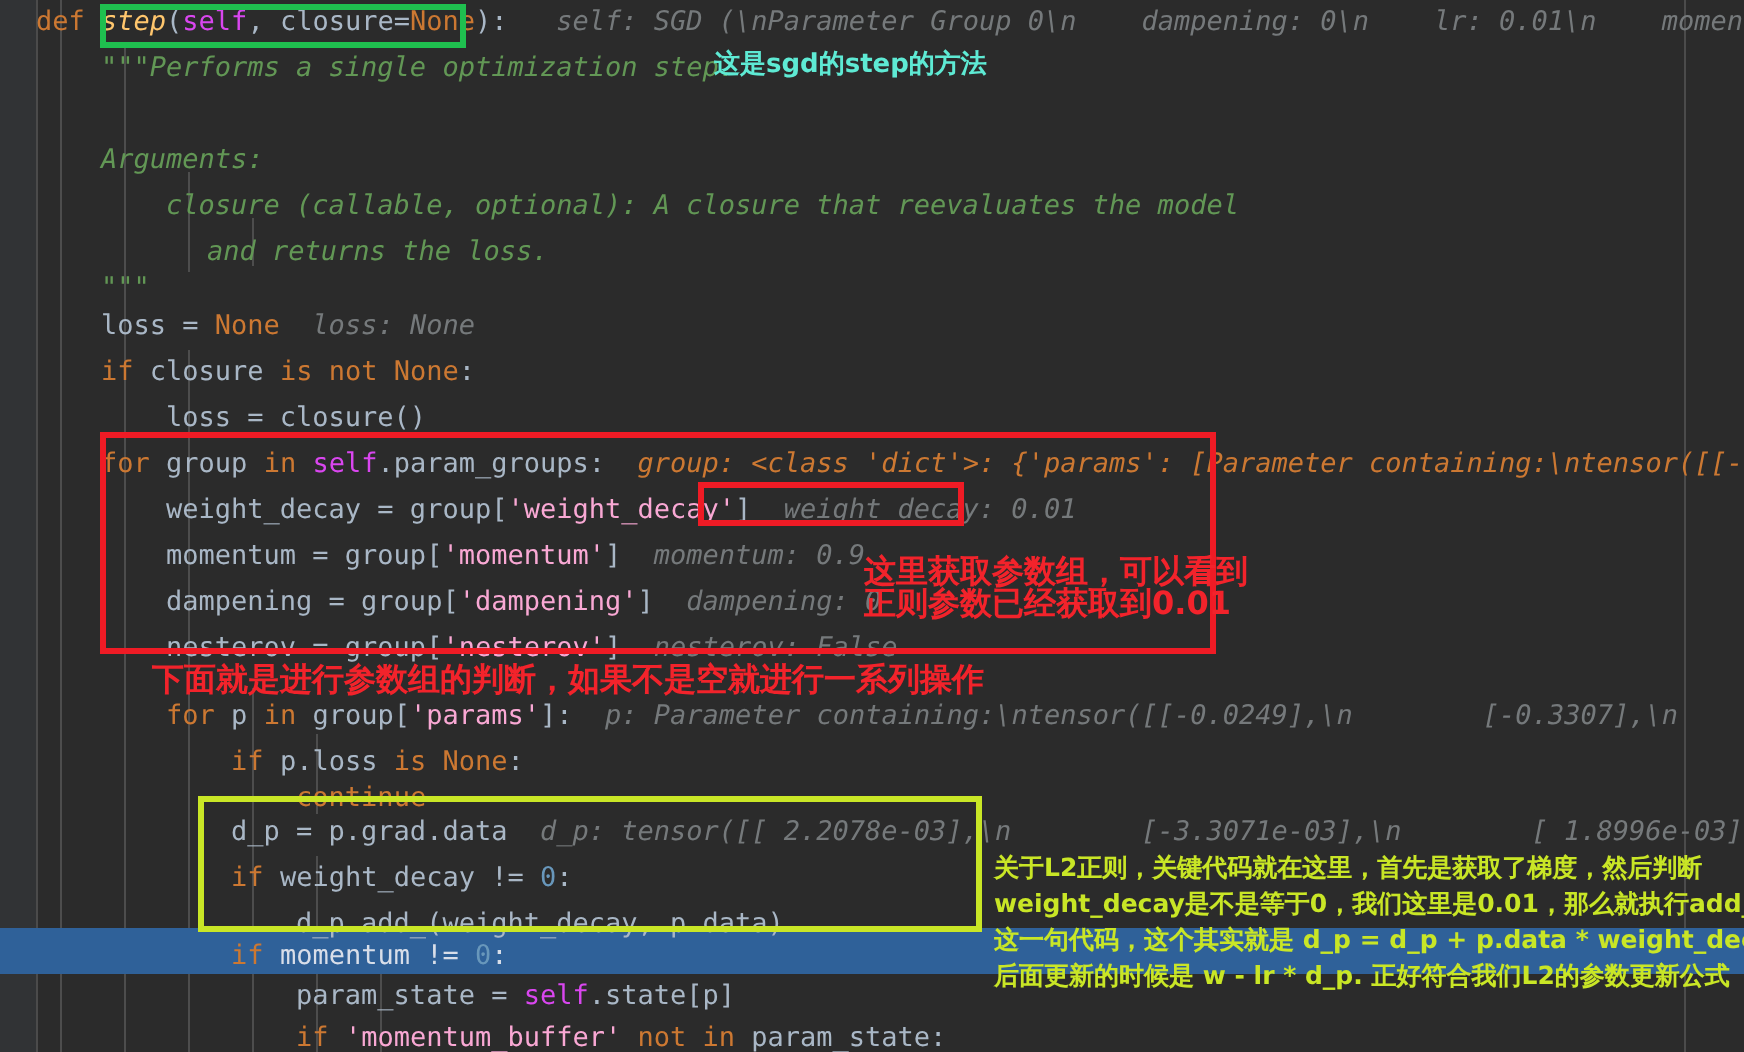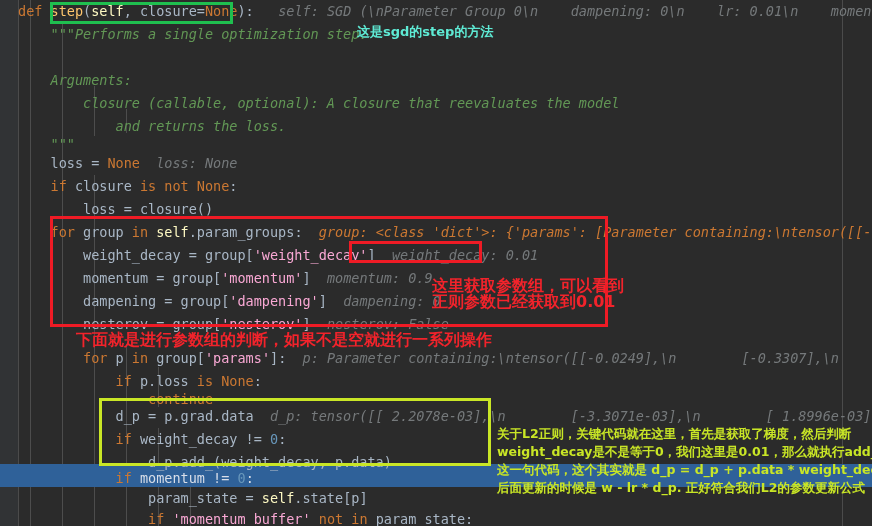--- a/index.html
+++ b/index.html
@@ -66,22 +66,22 @@
     left: 0;
     height: 23px;
     line-height: 23px;
     white-space: pre;
     font-size: 13.5px;
     font-family: "DejaVu Sans Mono", monospace;
     letter-spacing: 0px;
   }
   .kw      { color: #cc7832; }
   .plain   { color: #a9b7c6; }
-  .self    { color: #fef9c3; }
-  .fname   { color: #ffc66d; }
+  .self    { color: #d946ef; }
+  .fname   { color: #ffc66d; font-style: italic; }
   .str     { color: #f9a8d4; }
   .num     { color: #6897bb; }
   .doc     { color: #629755; font-style: italic; }
   .hint    { color: #75797b; font-style: italic; }
   .hint-o  { color: #cc7832; font-style: italic; }
   .on-sel  { color: #d8dee9; }
 
   
   .box {
     position: absolute;
@@ -127,21 +127,21 @@
     </div>
 
   <div class="caret-line" id="caret-line" style="top: 464px; height: 23px;"></div>
 
   <div class="code-layer" id="code-layer">
       <div class="line" style="top: 0px; left: 18px;"><span class="kw">def </span><span class="fname">step</span><span class="plain">(</span><span class="self">self</span><span class="plain">, closure=</span><span class="kw">None</span><span class="plain">):</span><span class="hint">   self: SGD (\nParameter Group 0\n    dampening: 0\n    lr: 0.01\n    momentum: 0.9\n    nes</span></div>
       <div class="line" style="top: 23px; left: 18px;"><span class="doc">    """Performs a single optimization step.</span></div>
       <div class="line" style="top: 46px; left: 18px;"><span class="plain"></span></div>
       <div class="line" style="top: 69px; left: 18px;"><span class="doc">    Arguments:</span></div>
       <div class="line" style="top: 92px; left: 18px;"><span class="doc">        closure (callable, optional): A closure that reevaluates the model</span></div>
-      <div class="line" style="top: 115px; left: 18px;"><span class="doc">            and returns the loss.</span></div>
+      <div class="line" style="top: 115px; left: 6px;"><span class="doc">            and returns the loss.</span></div>
       <div class="line" style="top: 133px; left: 18px;"><span class="doc">    """</span></div>
       <div class="line" style="top: 152px; left: 18px;"><span class="plain">    loss = </span><span class="kw">None</span><span class="hint">  loss: None</span></div>
       <div class="line" style="top: 198px; left: 18px;"><span class="plain">        loss = closure()</span></div>
       <div class="line" style="top: 175px; left: 18px;"><span class="plain">    </span><span class="kw">if </span><span class="plain">closure </span><span class="kw">is not None</span><span class="plain">:</span></div>
       <div class="line" style="top: 221px; left: 18px;"><span class="plain">    </span><span class="kw">for </span><span class="plain">group </span><span class="kw">in </span><span class="self">self</span><span class="plain">.param_groups:</span><span class="hint-o">  group: &lt;class 'dict'&gt;: {'params': [Parameter containing:\ntensor([[-0.0249],\n</span></div>
       <div class="line" style="top: 244px; left: 18px;"><span class="plain">        weight_decay = group[</span><span class="str">'weight_decay'</span><span class="plain">]</span><span class="hint">  weight_decay: 0.01</span></div>
       <div class="line" style="top: 267px; left: 18px;"><span class="plain">        momentum = group[</span><span class="str">'momentum'</span><span class="plain">]</span><span class="hint">  momentum: 0.9</span></div>
       <div class="line" style="top: 290px; left: 18px;"><span class="plain">        dampening = group[</span><span class="str">'dampening'</span><span class="plain">]</span><span class="hint">  dampening: 0</span></div>
       <div class="line" style="top: 313px; left: 18px;"><span class="plain">        nesterov = group[</span><span class="str">'nesterov'</span><span class="plain">]</span><span class="hint">  nesterov: False</span></div>
       <div class="line" style="top: 347px; left: 18px;"><span class="plain">        </span><span class="kw">for </span><span class="plain">p </span><span class="kw">in </span><span class="plain">group[</span><span class="str">'params'</span><span class="plain">]:</span><span class="hint">  p: Parameter containing:\ntensor([[-0.0249],\n        [-0.3307],\n        [ 0.5373], \n</span></div>

